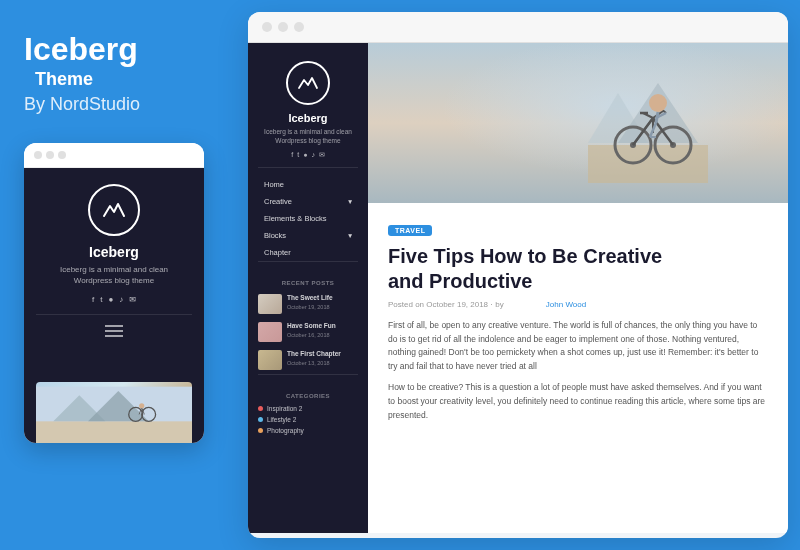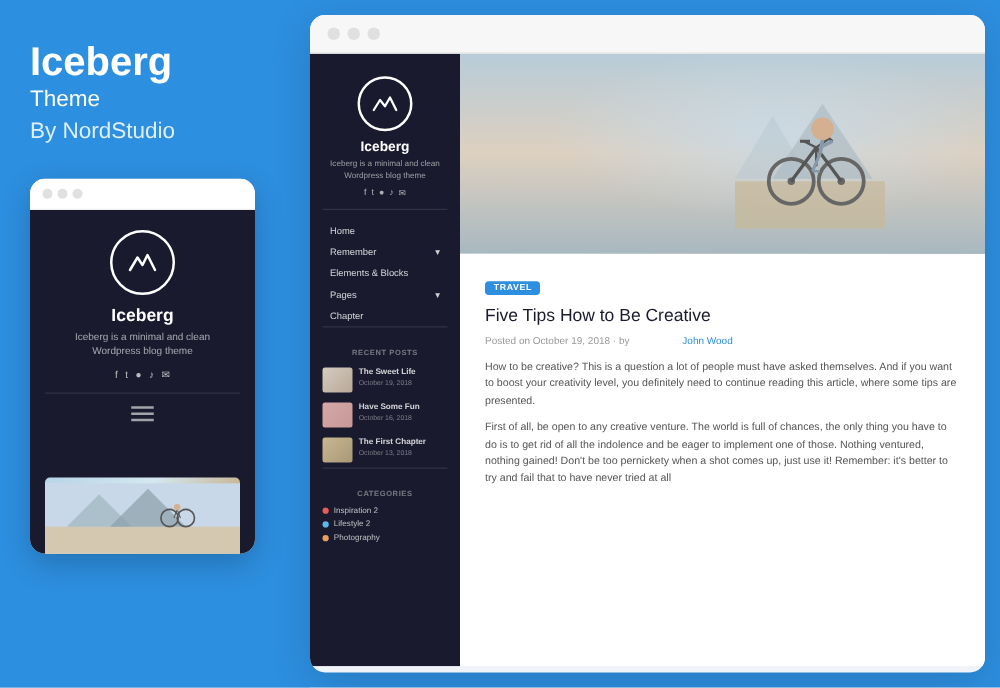--- a/index.html
+++ b/index.html
@@ -26,23 +26,24 @@
 
     .brand-title {
       font-size: 32px;
       font-weight: 800;
       color: #ffffff;
       line-height: 1.1;
     }
 
     .brand-subtitle {
       font-size: 18px;
-      font-weight: 400;
+      font-weight: 700;
       color: #ffffff;
       margin-top: 2px;
+      margin-left: 11px;
     }
 
     .brand-author {
       font-size: 18px;
       color: rgba(255,255,255,0.85);
       margin-top: 4px;
     }
 
     
     .mobile-preview {
@@ -362,22 +363,22 @@
       font-size: 7px;
       font-weight: 700;
       padding: 2px 7px;
       border-radius: 3px;
       letter-spacing: 0.5px;
       text-transform: uppercase;
       margin-bottom: 8px;
     }
 
     .article-title {
-      font-size: 14px;
-      font-weight: 400;
+      font-size: 20px;
+      font-weight: 700;
       color: #1a1a2e;
       line-height: 1.25;
       margin-bottom: 6px;
     }
 
     .article-meta {
       font-size: 8px;
       color: #999;
       margin-bottom: 10px;
     }
@@ -487,28 +488,28 @@
         <span style="font-size:7px;color:rgba(255,255,255,0.65)">♪</span>
         <span style="font-size:7px;color:rgba(255,255,255,0.65)">✉</span>
       </div>
       <div class="sidebar-divider"></div>
 
       <div class="sidebar-nav">
         <div class="sidebar-nav-item">
           <span>Home</span>
         </div>
         <div class="sidebar-nav-item">
-          <span>Remember</span>
+          <span>Creative</span>
           <span>▾</span>
         </div>
         <div class="sidebar-nav-item">
           <span>Elements &amp; Blocks</span>
         </div>
         <div class="sidebar-nav-item">
-          <span>Pages</span>
+          <span>Blocks</span>
           <span>▾</span>
         </div>
         <div class="sidebar-nav-item">
           <span>Chapter</span>
         </div>
       </div>
 
       <div class="sidebar-divider"></div>
 
       <div class="sidebar-section-title">RECENT POSTS</div>
@@ -591,23 +592,24 @@
           <line x1="68" y1="55" x2="78" y2="50" stroke="#8899aa" stroke-width="2.5"></line>
           <line x1="68" y1="60" x2="62" y2="74" stroke="#8899aa" stroke-width="2.5"></line>
           <line x1="62" y1="74" x2="68" y2="74" stroke="#8899aa" stroke-width="2"></line>
         </svg>
       </div>
 
       <div class="article-body">
         <div class="tag-badge">TRAVEL</div>
         <h1 class="article-title">
           <span>Five Tips How to Be Creative</span><br>
+          <span>and Productive</span>
         </h1>
         <div class="article-meta">
           Posted on October 19, 2018 · by <a>John Wood</a>
         </div>
+        <p class="article-text">First of all, be open to any creative venture. The world is full of chances, the only thing you have to do is to get rid of all the indolence and be eager to implement one of those. Nothing ventured, nothing gained! Don't be too pernickety when a shot comes up, just use it! Remember: it's better to try and fail that to have never tried at all</p>
         <p class="article-text">How to be creative? This is a question a lot of people must have asked themselves. And if you want to boost your creativity level, you definitely need to continue reading this article, where some tips are presented.</p>
-        <p class="article-text">First of all, be open to any creative venture. The world is full of chances, the only thing you have to do is to get rid of all the indolence and be eager to implement one of those. Nothing ventured, nothing gained! Don't be too pernickety when a shot comes up, just use it! Remember: it's better to try and fail that to have never tried at all</p>
       </div>
     </div>
 
   </div>
 </div>
 
 </body></html>

